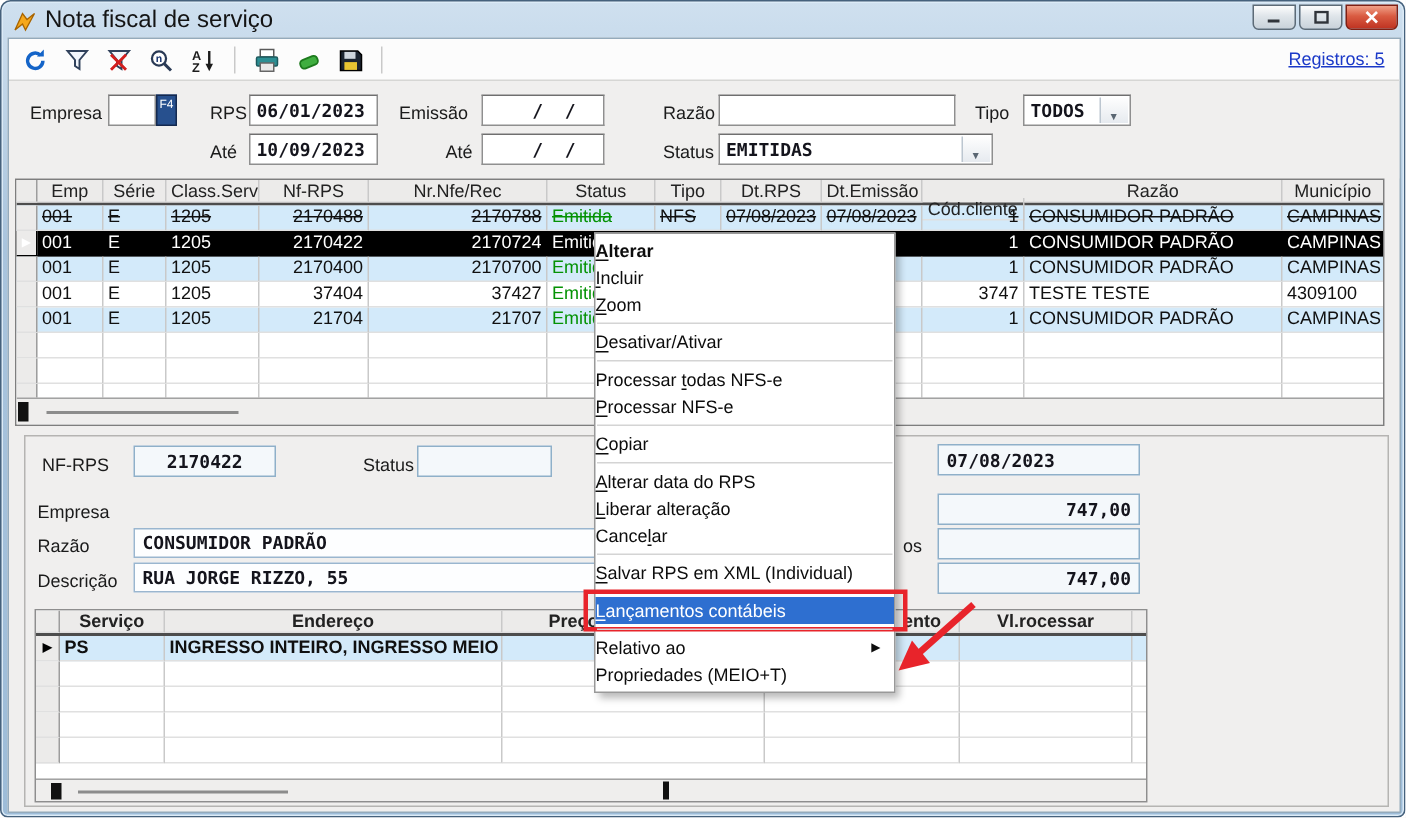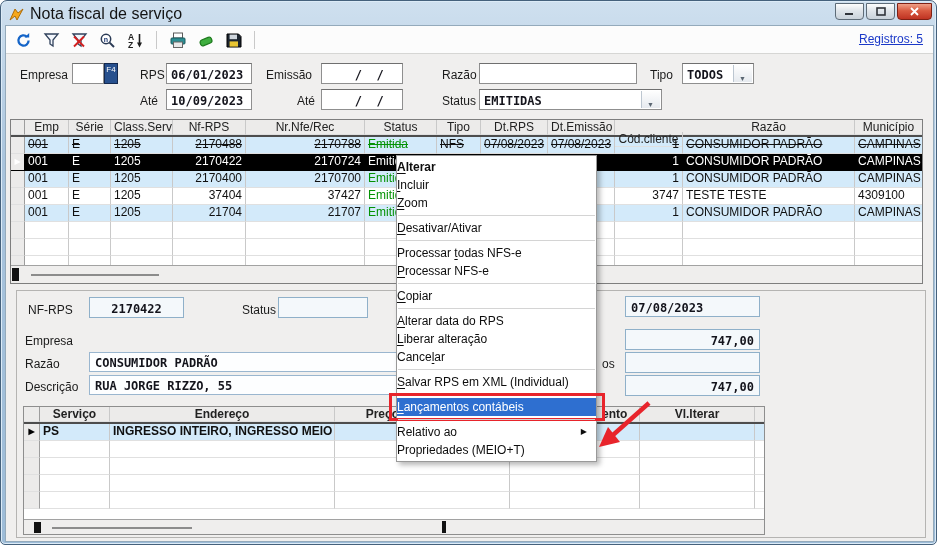--- a/index.html
+++ b/index.html
@@ -365,21 +365,21 @@
           <span class="blk" style="left:10px;top:2px;width:7px;height:11px"></span>
           <span class="thumb" style="left:28px;top:7px;width:140px"></span>
           <span class="blk" style="left:418px;top:1px;width:4px;height:12px"></span>
         </div>
       <div class="ghead">
             <div class="gc mk" style="width: 16px;"></div>
             <div class="gc" style="width: 70px;">Serviço</div>
             <div class="gc" style="width: 225px;">Endereço</div>
             <div class="gc  h-preco" style="width: 175px;">Preço</div>
             <div class="gc  h-ento" style="width: 130px;">ento</div>
-            <div class="gc" style="width: 115px;">Vl.lterar</div>
+            <div class="gc" style="width: 115px;">Vl.rocessar</div>
             <div class="gc" style="width: 137px;"></div>
           </div>
           <div class="grow blue">
             <div class="gc mk" style="width: 16px;">▶</div>
             <div class="gc" style="width: 70px;"><span>PS</span></div>
             <div class="gc" style="width: 225px;"><span>INGRESSO INTEIRO, INGRESSO MEIO E ING</span></div>
             <div class="gc" style="width: 175px;"><span></span></div>
             <div class="gc" style="width: 130px;"><span></span></div>
             <div class="gc" style="width: 115px;"><span></span></div>
             <div class="gc" style="width: 137px;"><span></span></div>

